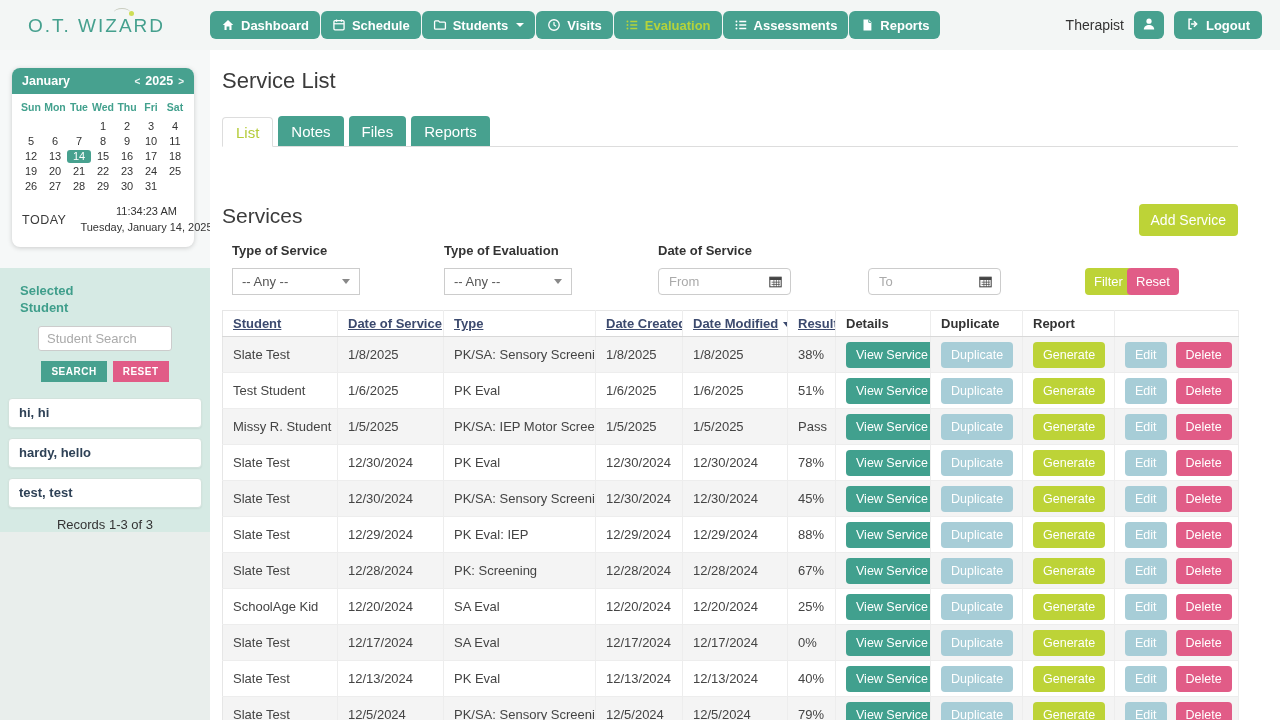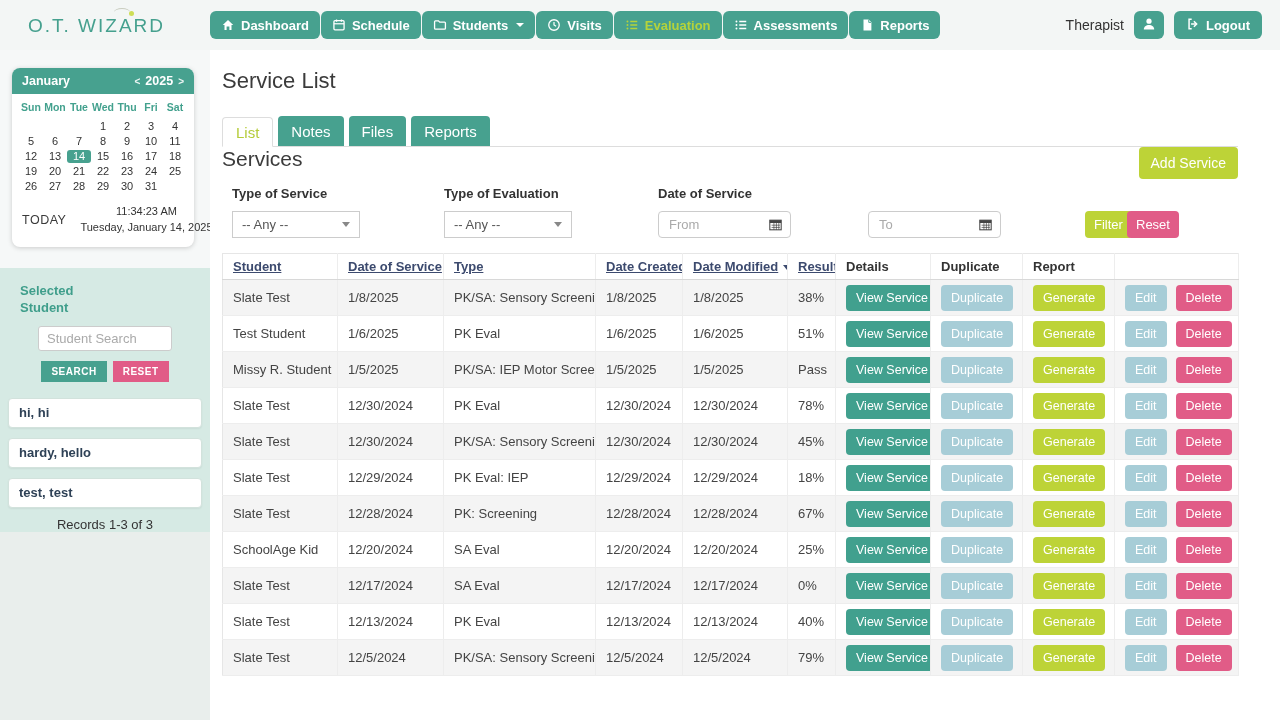--- a/index.html
+++ b/index.html
@@ -64,21 +64,21 @@
   .records { text-align:center; font-size:13px; color:#333; margin-top:9px; }
 
   
   main { position:absolute; top:50px; left:210px; width:1070px; height:670px; background:#fff; padding:14px 0 0 12px; }
   .page-title { margin:4px 0 0 0; font-size:22px; font-weight:500; color:#3b3b3b; }
   .tabs { display:flex; gap:5px; margin-top:22px; border-bottom:1px solid #ddd; width:1016px; align-items:flex-end; }
   .tab { height:30px; padding:0 13px; font-size:15px; display:flex; align-items:center; border-radius:4px 4px 0 0; cursor:pointer; }
   .tab.active { background:#fff; border:1px solid #ddd; border-bottom:1px solid #fff; color:#b5cc3a; margin-bottom:-1px; }
   .tab.inactive { background:#47a18f; color:#fff; }
 
-  .services-row { width:1016px; display:flex; justify-content:space-between; align-items:flex-start; }
+  .services-row { width:1016px; display:flex; justify-content:space-between; align-items:flex-start; margin-top:57px; }
   .section-title { font-size:21px; font-weight:500; color:#3b3b3b; margin:0; }
   .add-btn { background:#bdd337; color:#fff; border:none; border-radius:4px; font-size:14px; padding:8px 12px; font-family:inherit; cursor:pointer; }
 
   .filters { position:relative; width:1016px; height:52px; margin-top:7px; }
   .f-label { position:absolute; top:0; font-size:13px; font-weight:bold; color:#333; }
   .select { position:absolute; top:25px; width:128px; height:27px; border:1px solid #ccc; border-radius:0; background:#fff;
     display:flex; align-items:center; justify-content:space-between; padding:0 9px; font-size:13px; color:#555; cursor:pointer; }
   .chev { width:0; height:0; border-left:4px solid transparent; border-right:4px solid transparent; border-top:5px solid #888; }
   .date-field { position:absolute; top:25px; width:133px; height:27px; border:1px solid #ccc; border-radius:4px; background:#fff;
     display:flex; align-items:center; padding:0 7px 0 8px; }
@@ -461,21 +461,21 @@
               <button class="btn btn-del">Delete</button>
             </span>
           </td>
         </tr>
         <tr class="even">
           <td>Slate Test</td>
           <td>12/29/2024</td>
           <td>PK Eval: IEP</td>
           <td>12/29/2024</td>
           <td>12/29/2024</td>
-          <td>18%</td>
+          <td>88%</td>
           <td><button class="btn btn-view">View Service</button></td>
           <td><button class="btn btn-dup">Duplicate</button></td>
           <td><button class="btn btn-gen">Generate</button></td>
           <td>
             <span class="actions-cell">
               <button class="btn btn-edit">Edit</button>
               <button class="btn btn-del">Delete</button>
             </span>
           </td>
         </tr>

